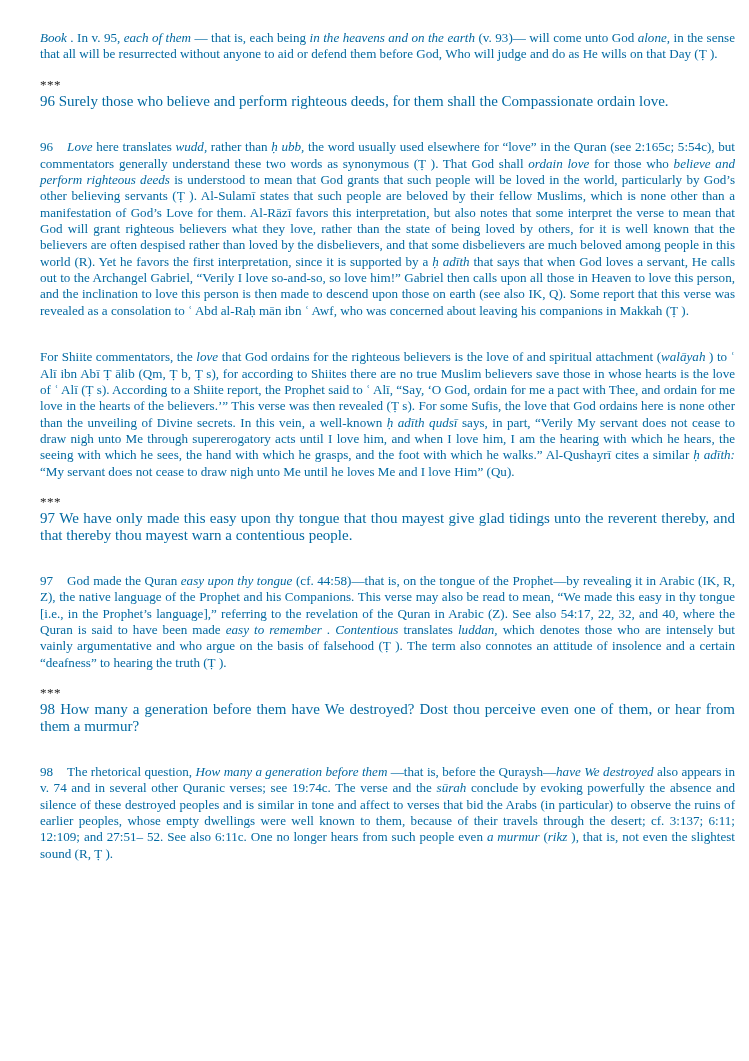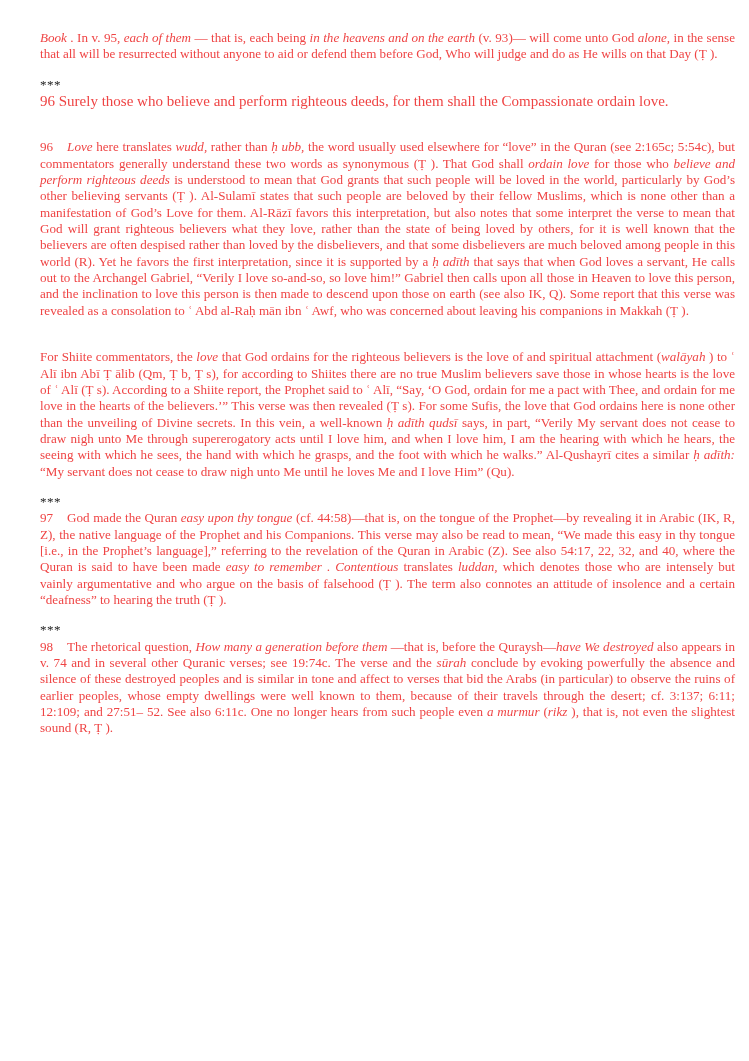--- a/index.html
+++ b/index.html
@@ -25,21 +25,21 @@
   }
   .content {
     width: 695px;
   }
   p.para {
     margin: 0 0 0 0;
     font-size: 13.1px;
     line-height: 16.35px;
     text-align: justify;
     text-justify: inter-word;
-    color: #ef4444;
+    color: #0369a1;
     hyphens: none;
   }
   p.para + p.para {
     margin-top: 30px;
   }
   
   p.verse {
     font-size: 15px;
     line-height: 16.35px;
   }
@@ -71,22 +71,24 @@
     <p class="sep">***</p>
 
     <p class="para verse"><span class="vnum">96</span>&nbsp;<span>Surely those who believe and perform righteous deeds, for them shall the Compassionate ordain love.</span></p>
 
     <p class="para"><span class="vnum">96</span><span class="gap"></span><span><i>Love</i><span> here translates </span><i>wudd,</i><span> rather than </span><i>ḥ ubb,</i><span> the word usually used elsewhere for “love” in the Quran (see 2:165c; 5:54c), but commentators generally understand these two words as synonymous (Ṭ ). That God shall </span><i>ordain love</i><span> for those who </span><i>believe and perform righteous deeds</i><span> is understood to mean that God grants that such people will be loved in the world, particularly by God’s other believing servants (Ṭ ). Al-Sulamī states that such people are beloved by their fellow Muslims, which is none other than a manifestation of God’s Love for them. Al-Rāzī favors this interpretation, but also notes that some interpret the verse to mean that God will grant righteous believers what they love, rather than the state of being loved by others, for it is well known that the believers are often despised rather than loved by the disbelievers, and that some disbelievers are much beloved among people in this world (R). Yet he favors the first interpretation, since it is supported by a </span><i>ḥ adīth</i><span> that says that when God loves a servant, He calls out to the Archangel Gabriel, “Verily I love so-and-so, so love him!” Gabriel then calls upon all those in Heaven to love this person, and the inclination to love this person is then made to descend upon those on earth (see also IK, Q). Some report that this verse was revealed as a consolation to ʿ Abd al-Raḥ mān ibn ʿ Awf, who was concerned about leaving his companions in Makkah (Ṭ ).</span></span></p>
 
     <p class="para"><span><span>For Shiite commentators, the </span><i>love</i><span> that God ordains for the righteous believers is the love of and spiritual attachment (</span><i>walāyah</i><span> ) to ʿ Alī ibn Abī Ṭ ālib (Qm, Ṭ b, Ṭ s), for according to Shiites there are no true Muslim believers save those in whose hearts is the love of ʿ Alī (Ṭ s). According to a Shiite report, the Prophet said to ʿ Alī, “Say, ‘O God, ordain for me a pact with Thee, and ordain for me love in the hearts of the believers.’” This verse was then revealed (Ṭ s). For some Sufis, the love that God ordains here is none other than the unveiling of Divine secrets. In this vein, a well-known </span><i>ḥ adīth qudsī</i><span> says, in part, “Verily My servant does not cease to draw nigh unto Me through supererogatory acts until I love him, and when I love him, I am the hearing with which he hears, the seeing with which he sees, the hand with which he grasps, and the foot with which he walks.” Al-Qushayrī cites a similar </span><i>ḥ adīth:</i><span> “My servant does not cease to draw nigh unto Me until he loves Me and I love Him” (Qu).</span></span></p>
 
     <p class="sep">***</p>
 
+    <p class="para verse"><span class="vnum">97</span>&nbsp;<span>We have only made this easy upon thy tongue that thou mayest give glad tidings unto the reverent thereby, and that thereby thou mayest warn a contentious people.</span></p>
 
     <p class="para"><span class="vnum">97</span><span class="gap"></span><span><span>God made the Quran </span><i>easy upon thy tongue</i><span> (cf. 44:58)—that is, on the tongue of the Prophet—by revealing it in Arabic (IK, R, Z), the native language of the Prophet and his Companions. This verse may also be read to mean, “We made this easy in thy tongue [i.e., in the Prophet’s language],” referring to the revelation of the Quran in Arabic (Z). See also 54:17, 22, 32, and 40, where the Quran is said to have been made </span><i>easy to remember</i><span> . </span><i>Contentious</i><span> translates </span><i>luddan,</i><span> which denotes those who are intensely but vainly argumentative and who argue on the basis of falsehood (Ṭ ). The term also connotes an attitude of insolence and a certain “deafness” to hearing the truth (Ṭ ).</span></span></p>
 
     <p class="sep">***</p>
 
+    <p class="para verse"><span class="vnum">98</span>&nbsp;<span>How many a generation before them have We destroyed? Dost thou perceive even one of them, or hear from them a murmur?</span></p>
 
     <p class="para"><span class="vnum">98</span><span class="gap"></span><span><span>The rhetorical question, </span><i>How many a generation before them</i><span> —that is, before the Quraysh—</span><i>have We destroyed</i><span> also appears in v. 74 and in several other Quranic verses; see 19:74c. The verse and the </span><i>sūrah</i><span> conclude by evoking powerfully the absence and silence of these destroyed peoples and is similar in tone and affect to verses that bid the Arabs (in particular) to observe the ruins of earlier peoples, whose empty dwellings were well known to them, because of their travels through the desert; cf. 3:137; 6:11; 12:109; and 27:51– 52. See also 6:11c. One no longer hears from such people even </span><i>a murmur</i><span> (</span><i>rikz</i><span> ), that is, not even the slightest sound (R, Ṭ ).</span></span></p>
 
   </div>
 </div>
 
 </body></html>

